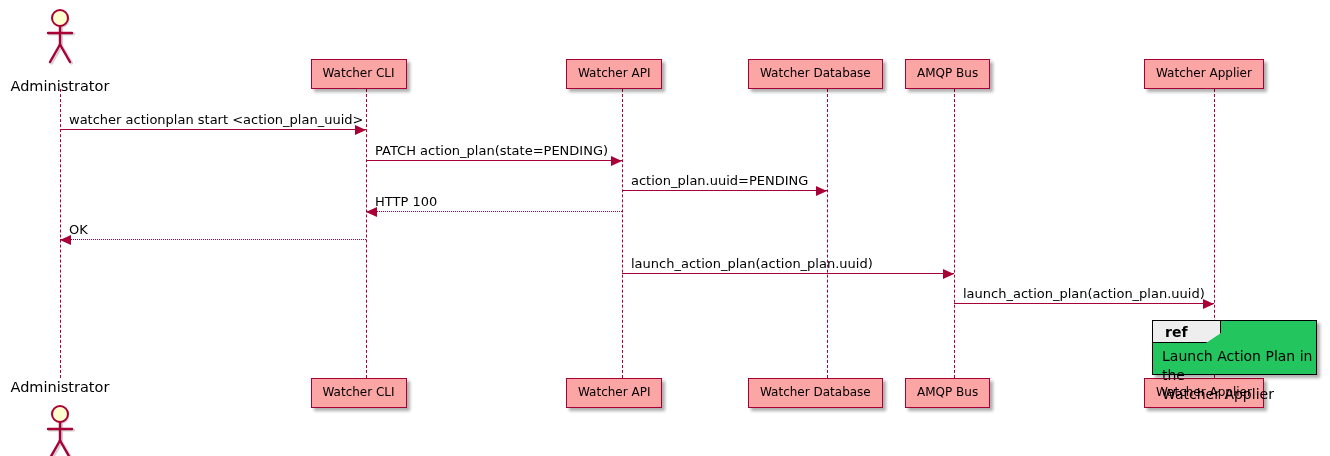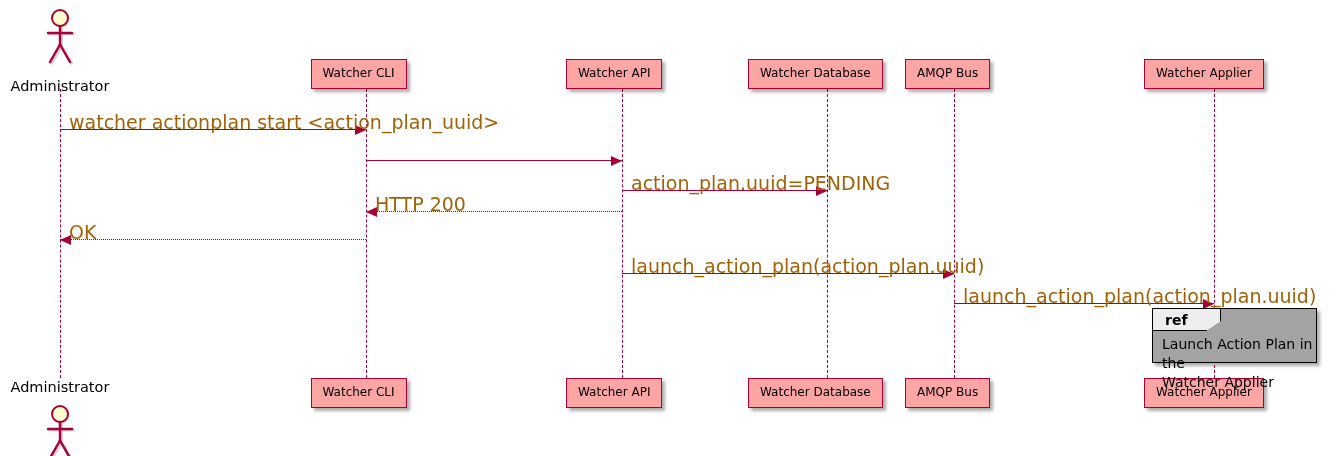--- a/index.html
+++ b/index.html
@@ -63,36 +63,37 @@
     border-left:11px solid #A80036;
   }
   .arrowhead.left{
     border-top:5px solid transparent;
     border-bottom:5px solid transparent;
     border-right:11px solid #A80036;
   }
 
   .msg-label{
     position:absolute;
-    font-size:19px;
-    color:#a16207;
+    font-size:13px;
+    color:#000000;
     white-space:nowrap;
     z-index:3;
     line-height:1;
     text-align:center;
   }
 
   
   .reffrag{
     position:absolute;
     box-sizing:border-box;
-    background:#a3a3a3;
+    background:#22c55e;
     border:1.5px solid #000000;
     box-shadow:3px 3px 3px rgba(0,0,0,0.32);
     z-index:6;
+    margin-top:12px;
   }
   .ref-tab{
     position:absolute;
     left:0;top:0;
     box-sizing:border-box;
     background:#EEEEEE;
     border-right:1.5px solid #000000;
     border-bottom:1.5px solid #000000;
     height:22px;
     width:68px;
@@ -159,26 +160,27 @@
     <div class="pbox" style="top: 370px; height: 30px; left: 748px;">Watcher Database</div>
     <div class="pbox" style="top: 51px; height: 30px; left: 905px;">AMQP Bus</div>
     <div class="pbox" style="top: 370px; height: 30px; left: 905px;">AMQP Bus</div>
     <div class="pbox" style="top: 51px; height: 30px; left: 1144px;">Watcher Applier</div>
     <div class="pbox" style="top: 370px; height: 30px; left: 1144px;">Watcher Applier</div>
     <div class="msg solid" style="left: 60px; top: 121px; width: 306px;"></div>
     <div class="arrowhead right" style="top: 116.5px; left: 355px;"></div>
     <div class="msg-label" style="left: 69px; top: 105px;">watcher actionplan start &lt;action_plan_uuid&gt;</div>
     <div class="msg solid" style="left: 366px; top: 152px; width: 256px;"></div>
     <div class="arrowhead right" style="top: 147.5px; left: 611px;"></div>
+    <div class="msg-label" style="left: 375px; top: 136px;">PATCH action_plan(state=PENDING)</div>
     <div class="msg solid" style="left: 622px; top: 182px; width: 205px;"></div>
     <div class="arrowhead right" style="top: 177.5px; left: 816px;"></div>
     <div class="msg-label" style="left: 631px; top: 166px;">action_plan.uuid=PENDING</div>
     <div class="msg dotted" style="left: 366px; top: 203px; width: 256px;"></div>
     <div class="arrowhead left" style="top: 198.5px; left: 366px;"></div>
-    <div class="msg-label" style="left: 375px; top: 187px;">HTTP 200</div>
+    <div class="msg-label" style="left: 375px; top: 187px;">HTTP 100</div>
     <div class="msg dotted" style="left: 60px; top: 231px; width: 306px;"></div>
     <div class="arrowhead left" style="top: 226.5px; left: 60px;"></div>
     <div class="msg-label" style="left: 69px; top: 215px;">OK</div>
     <div class="msg solid" style="left: 622px; top: 265px; width: 332px;"></div>
     <div class="arrowhead right" style="top: 260.5px; left: 943px;"></div>
     <div class="msg-label" style="left: 631px; top: 249px;">launch_action_plan(action_plan.uuid)</div>
     <div class="msg solid" style="left: 954px; top: 295px; width: 260px;"></div>
     <div class="arrowhead right" style="top: 290.5px; left: 1203px;"></div>
     <div class="msg-label" style="left: 963px; top: 279px;">launch_action_plan(action_plan.uuid)</div>
     <div class="reffrag" style="left: 1152px; top: 300px; width: 165px; height: 55px;">

